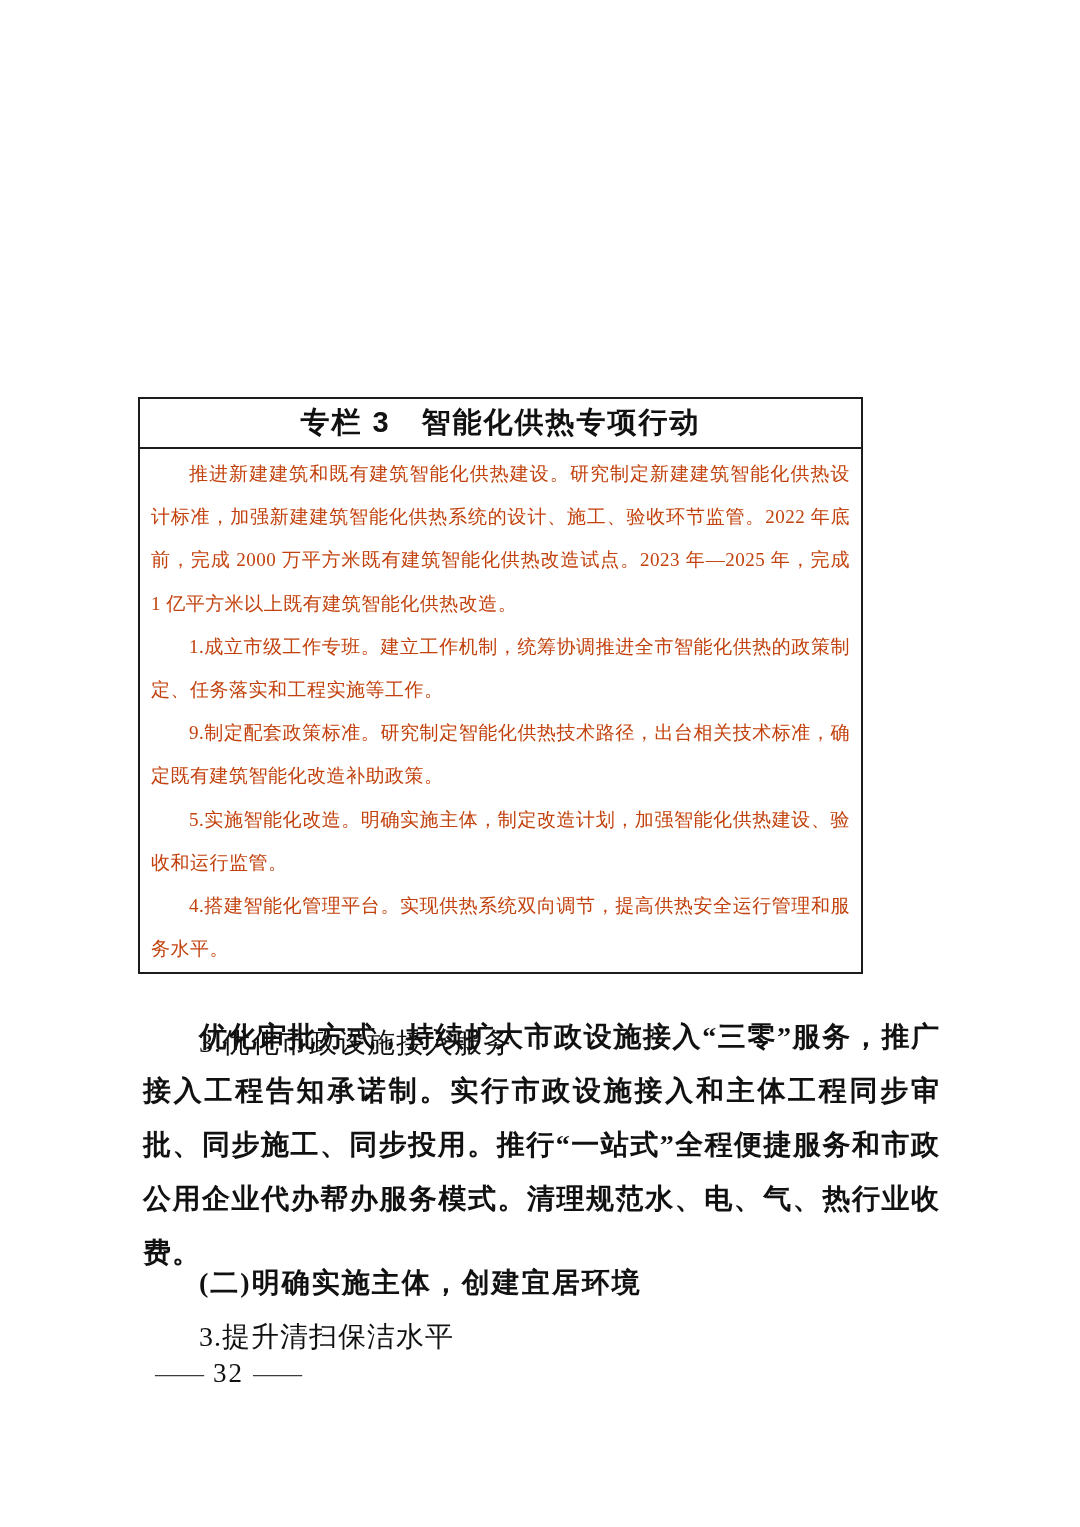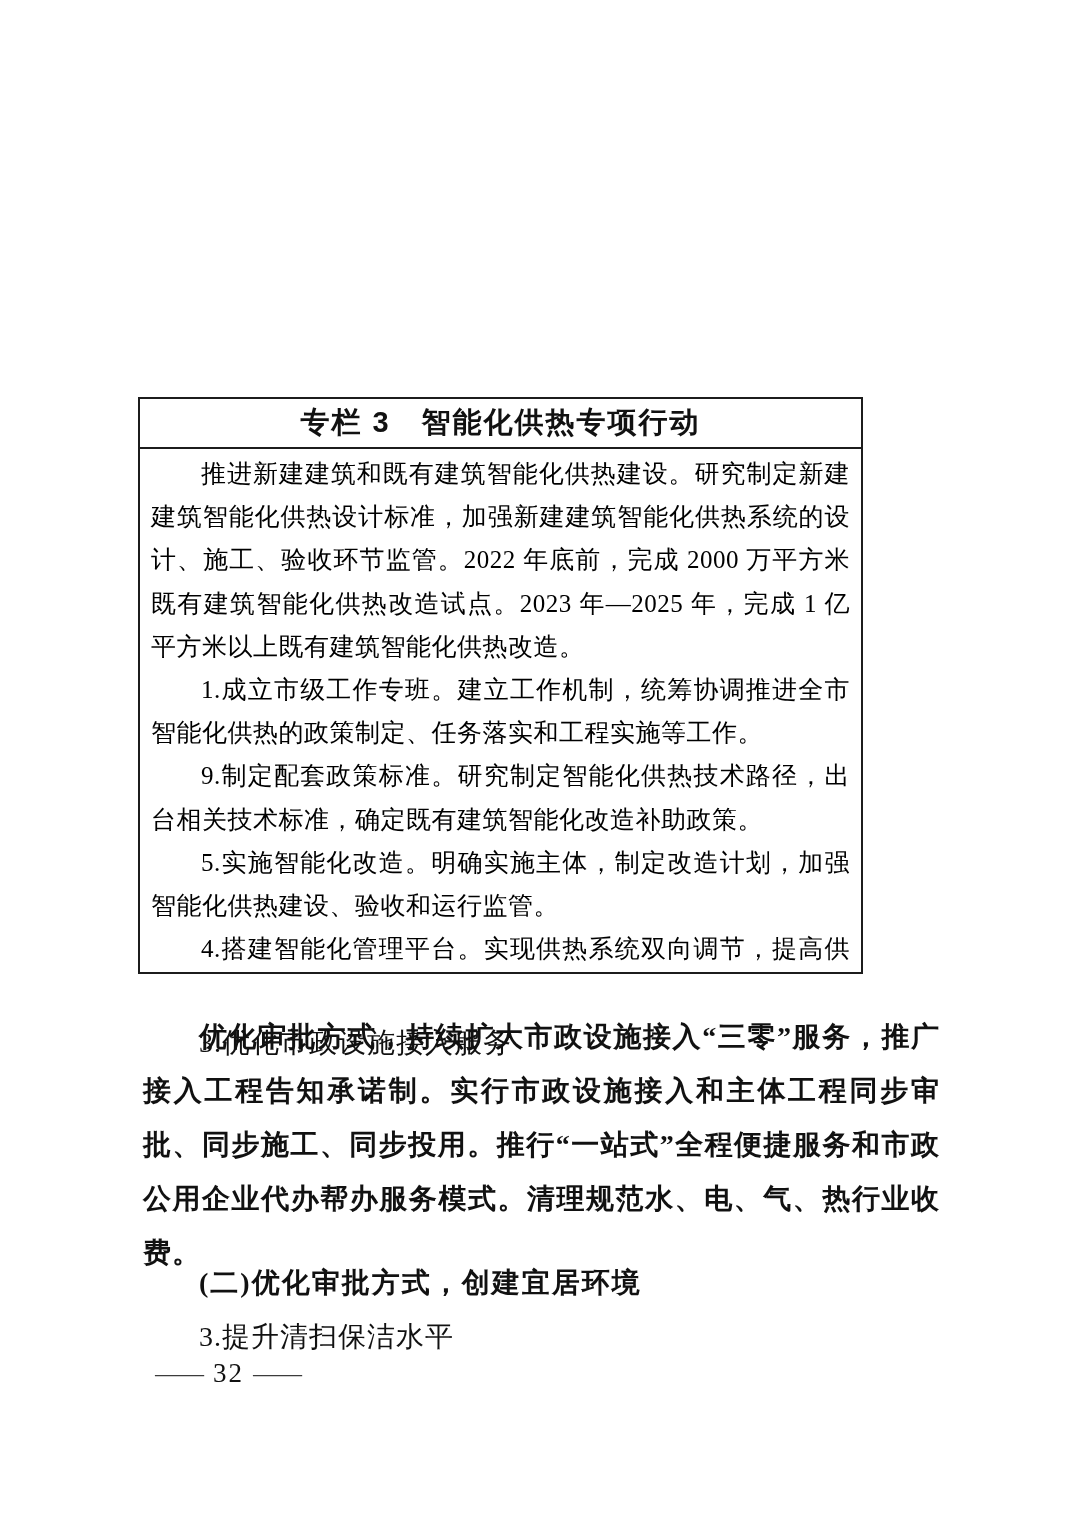--- a/index.html
+++ b/index.html
@@ -55,27 +55,27 @@
     font-weight: bold;
     font-size: 29px;
     letter-spacing: 2px;
     color: #111111;
   }
   .box-body {
     padding: 3px 11px 0 11px;
   }
   .box-body p {
     margin: 0;
-    font-size: 25px;
+    font-size: 19px;
     line-height: 43.2px;
     letter-spacing: 0.5px;
     text-align: justify;
     text-justify: inter-character;
     text-indent: 2em;
-    color: #000000;
+    color: #c2410c;
   }
   
   .footer {
     position: absolute;
     left: 166px; top: 1358px;
     display: flex;
     align-items: center;
     gap: 20px;
     font-size: 27px;
     color: #111111;
@@ -109,21 +109,21 @@
 
   <div class="text-block" style="top:1016px;">
     <p class="body-par">3.优化市政设施接入服务</p>
   </div>
 
   <div class="text-block" style="top:1010px;font-weight:bold;">
     <p class="body-par">优化审批方式，持续扩大市政设施接入“三零”服务，推广接入工程告知承诺制。实行市政设施接入和主体工程同步审批、同步施工、同步投用。推行“一站式”全程便捷服务和市政公用企业代办帮办服务模式。清理规范水、电、气、热行业收费。</p>
   </div>
 
   <div class="text-block" style="top:1256px;">
-    <p class="body-par heading-kai">(二)优化审批方式，创建宜居环境</p>
+    <p class="body-par heading-kai">(二)明确实施主体，创建宜居环境</p>
   </div>
 
   <div class="text-block" style="top:1310px;">
     <p class="body-par">3.提升清扫保洁水平</p>
   </div>
 
   <div class="footer">
     <span class="dash">—</span>
     <span class="num">32</span>
     <span class="dash">—</span>

